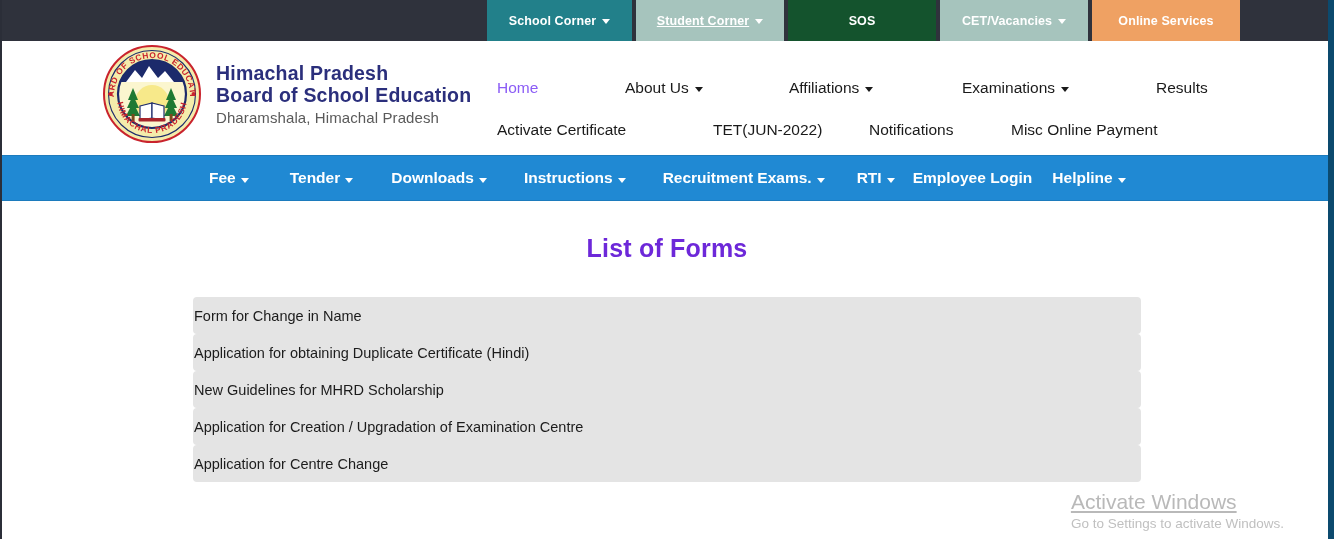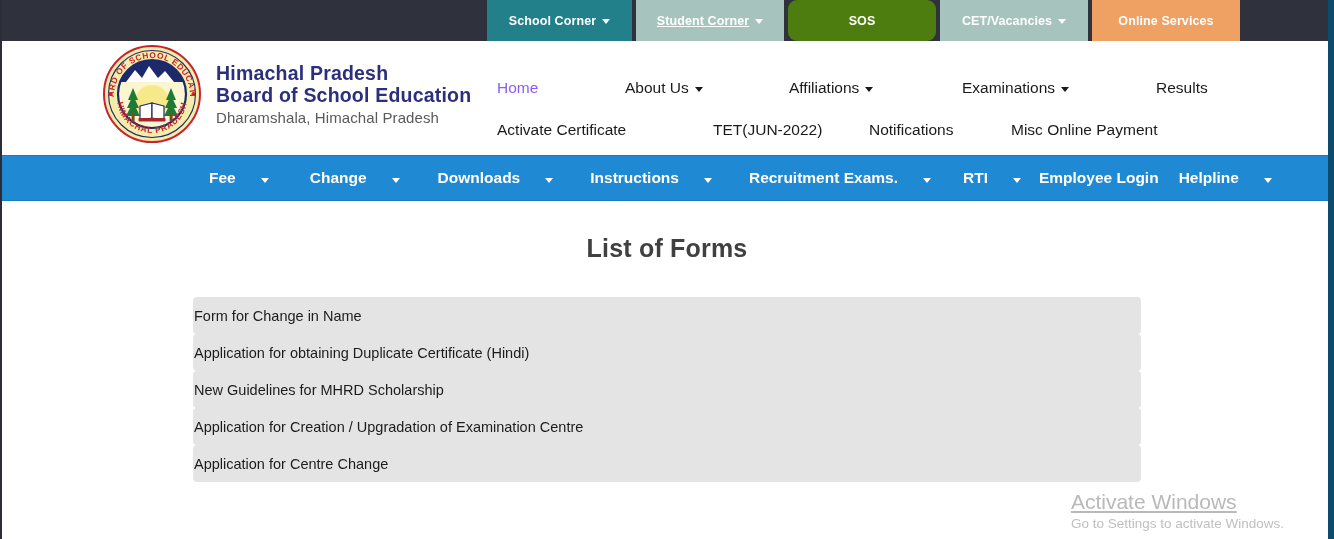--- a/index.html
+++ b/index.html
@@ -40,21 +40,21 @@
     display:inline-block;
     margin-left:6px;
     width:0;height:0;
     border-left:4px solid transparent;
     border-right:4px solid transparent;
     border-top:5px solid #ffffff;
     position:relative; top:1px;
   }
   .tile-school   { background:#22808a; min-width:145px; }
   .tile-student  { background:#a6c4bd; min-width:148px;text-decoration:underline; }
-  .tile-sos      { background:#4d7c0f; min-width:148px;border-radius:9px; }
+  .tile-sos      { background:#14532d; min-width:148px; }
   .tile-cet      { background:#a6c4bd; min-width:148px; }
   .tile-online   { background:#efa163; min-width:148px; margin-right:0; }
 
   
   .header {
     position:absolute; left:0; top:41px; width:1330px; height:114px;
     background:#ffffff;
   }
   .brand {
     position:absolute; left:100px; top:3px;
@@ -114,38 +114,37 @@
     padding-left:209px;
   }
   .blue-item {
     color:#ffffff;
     font-size:15.5px;
     font-weight:bold;
     white-space:nowrap;
     cursor:pointer;
     display:flex; align-items:center;
     margin-right:36px;
-    gap:20px;
   }
   .blue-item .caret {
     display:inline-block; margin-left:5px;
     width:0;height:0;
     border-left:4.5px solid transparent;
     border-right:4.5px solid transparent;
     border-top:5.5px solid #ffffff;
     position:relative; top:2px;
   }
   .blue-item.tight { margin-right:18px; }
   .blue-item.tight2 { margin-right:20px; }
 
   
   .content { position:absolute; left:0; top:201px; width:1330px; }
   .page-title {
     text-align:center;
-    color:#404040;
+    color:#6d28d9;
     font-size:25px;
     font-weight:bold;
     margin-top:33px;
     letter-spacing:0.2px;
   }
   .forms-list {
     margin:34px auto 0;
     width:948px;
   }
   .form-item {
@@ -292,21 +291,21 @@
   </div>
 
   <div class="bluebar">
 
     <div class="blue-item" style="margin-right:41px">
       <span>Fee</span>
       <span class="caret"></span>
     </div>
 
     <div class="blue-item" style="margin-right:38px">
-      <span>Change</span>
+      <span>Tender</span>
       <span class="caret"></span>
     </div>
 
     <div class="blue-item" style="margin-right:37px">
       <span>Downloads</span>
       <span class="caret"></span>
     </div>
 
     <div class="blue-item" style="margin-right:37px">
       <span>Instructions</span>

